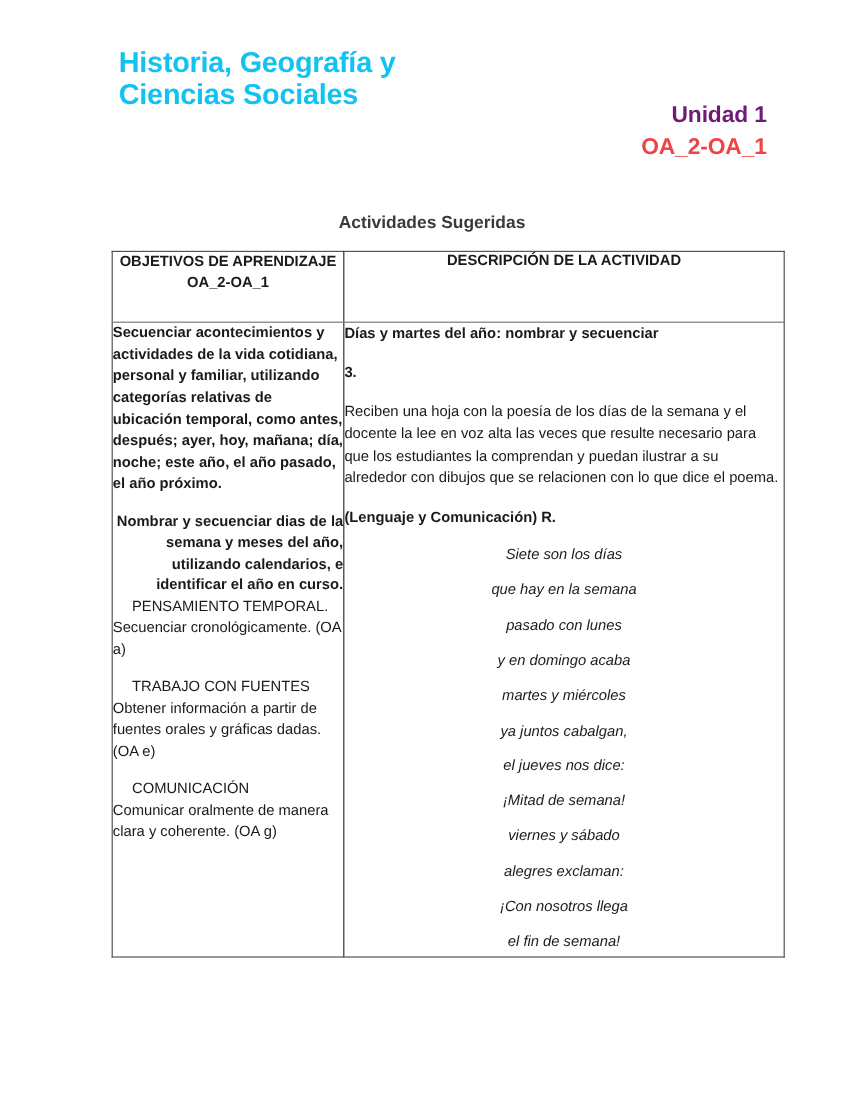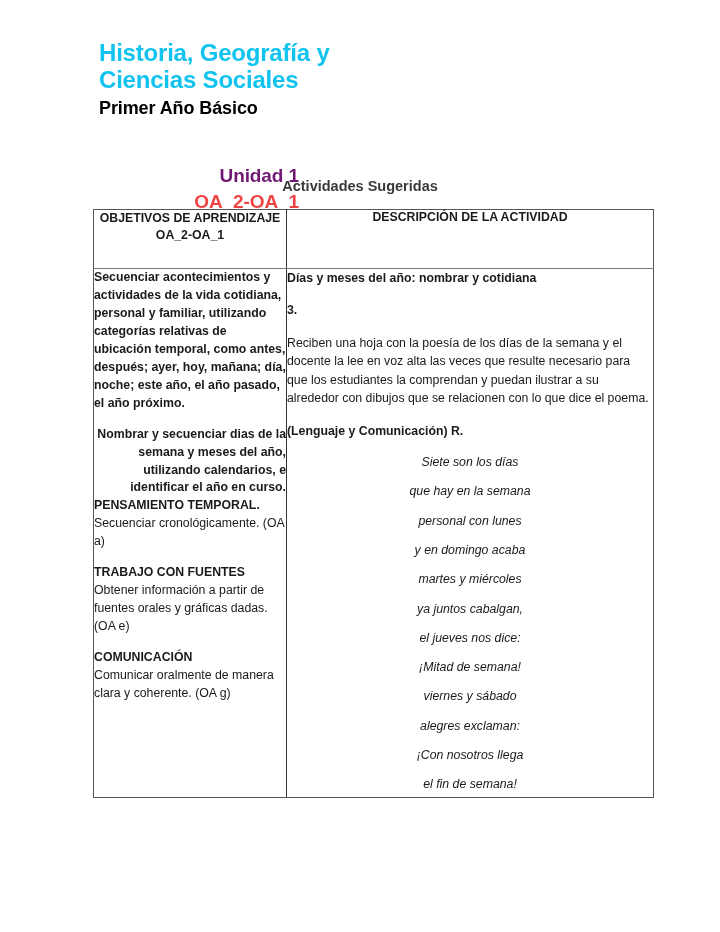--- a/index.html
+++ b/index.html
@@ -26,21 +26,20 @@
   .doc-header {
     position: absolute;
     left: 99px;
     top: 40px;
     width: 540px;
   }
   .header-grid {
     display: flex;
     align-items: flex-start;
     justify-content: space-between;
-    flex-direction: column;
   }
   .header-left {
     width: 330px;
   }
   .header-right {
     width: 200px;
     text-align: right;
     padding-top: 45px;
   }
   .subject-title {
@@ -146,21 +145,22 @@
     font-weight: bold;
     margin: 0 0 13px 0;
   }
   .obj-para:last-child { margin-bottom: 0; text-align: right; }
 
   .skill-block {
     margin: 0 0 13px 0;
   }
   .skill-block:last-child { margin-bottom: 0; }
   .skill-title {
-    font-weight: bold;
+    font-weight: normal;
+    margin-left: 16px;
   }
   .skill-text {
     font-weight: normal;
   }
 
   
   .desc-title {
     font-weight: bold;
     margin: 0 0 14px 0;
   }
@@ -190,21 +190,20 @@
 </style>
 </head>
 <body>
 
 <div class="page">
 
   <div class="doc-header">
     <div class="header-grid">
       <div class="header-left">
         <div class="subject-title">Historia, Geografía y Ciencias Sociales</div>
-        <div class="grade-line">Primer Año Básico</div>
       </div>
       <div class="header-right">
         <div class="unit-line">Unidad 1</div>
         <div class="oa-line">OA_2-OA_1</div>
       </div>
     </div>
   </div>
 
   <div class="section-heading">Actividades Sugeridas</div>
 
@@ -226,28 +225,28 @@
               <p class="obj-para">Secuenciar acontecimientos y actividades de la vida cotidiana, personal y familiar, utilizando categorías relativas de ubicación temporal, como antes, después; ayer, hoy, mañana; día, noche; este año, el año pasado, el año próximo.</p>
               <p class="obj-para">Nombrar y secuenciar dias de la semana y meses del año, utilizando calendarios, e identificar el año en curso.</p>
             </div>
           <div id="obj-skills">
               <p class="skill-block"><span class="skill-title">PENSAMIENTO TEMPORAL.</span><span class="skill-text"> Secuenciar cronológicamente. (OA a)</span></p>
               <p class="skill-block"><span class="skill-title">TRABAJO CON FUENTES</span><br><span class="skill-text">Obtener información a partir de fuentes orales y gráficas dadas. (OA e)</span></p>
               <p class="skill-block"><span class="skill-title">COMUNICACIÓN</span><br><span class="skill-text">Comunicar oralmente de manera clara y coherente. (OA g)</span></p>
             </div>
         </td>
         <td class="cell-body-desc">
-          <p class="desc-title">Días y meses del año: nombrar y cotidiana</p>
+          <p class="desc-title">Días y martes del año: nombrar y secuenciar</p>
           <p class="desc-number">3.</p>
           <p class="desc-body">Reciben una hoja con la poesía de los días de la semana y el docente la lee en voz alta las veces que resulte necesario para que los estudiantes la comprendan y puedan ilustrar a su alrededor con dibujos que se relacionen con lo que dice el poema.</p>
           <p class="desc-subject">(Lenguaje y Comunicación) R.</p>
           <div class="poem" id="poem-lines">
               <p class="poem-line">Siete son los días</p>
               <p class="poem-line">que hay en la semana</p>
-              <p class="poem-line">personal con lunes</p>
+              <p class="poem-line">pasado con lunes</p>
               <p class="poem-line">y en domingo acaba</p>
               <p class="poem-line">martes y miércoles</p>
               <p class="poem-line">ya juntos cabalgan,</p>
               <p class="poem-line">el jueves nos dice:</p>
               <p class="poem-line">¡Mitad de semana!</p>
               <p class="poem-line">viernes y sábado</p>
               <p class="poem-line">alegres exclaman:</p>
               <p class="poem-line">¡Con nosotros llega</p>
               <p class="poem-line">el fin de semana!</p>
             </div>

